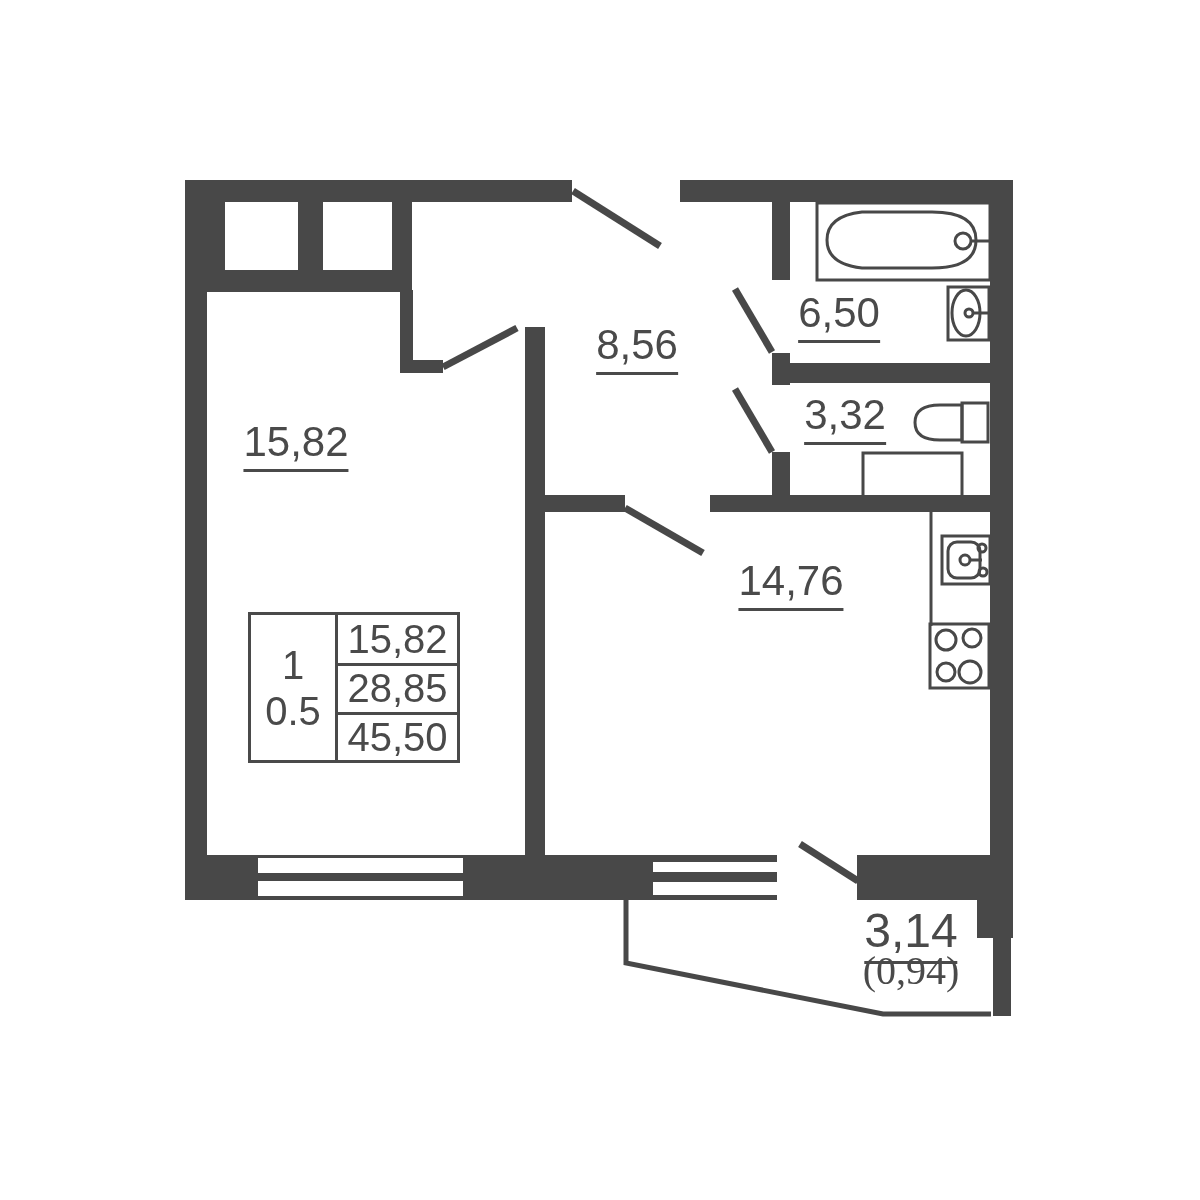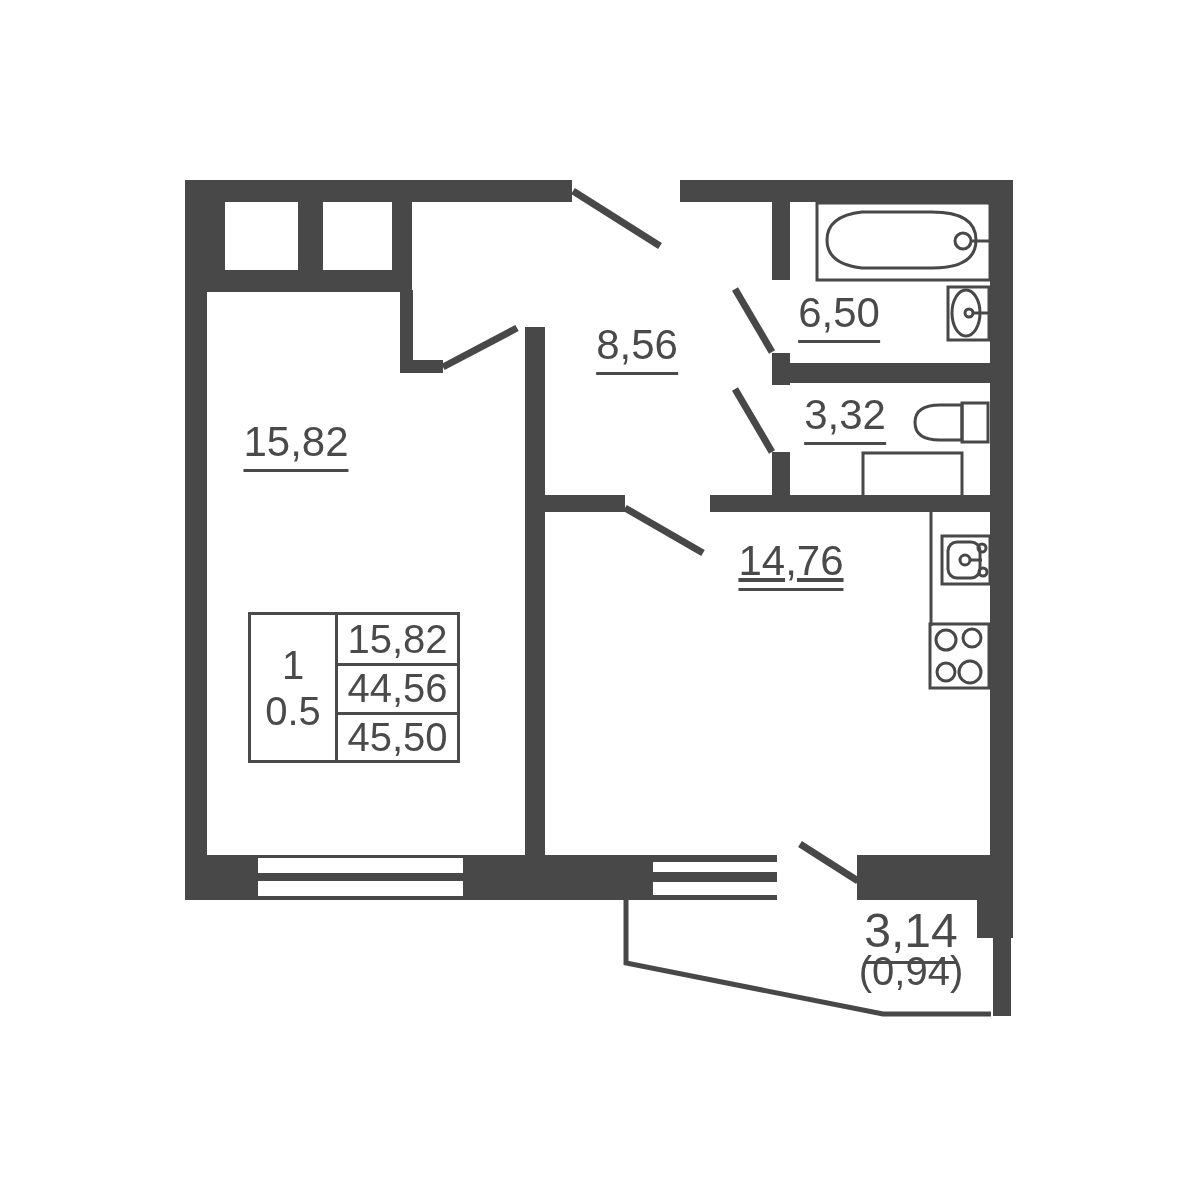--- a/index.html
+++ b/index.html
@@ -121,35 +121,35 @@
   </div>
   <div class="lbl" style="left:613px;top:324px;margin-left:24px;">
     <span class="u">8,56</span>
   </div>
   <div class="lbl" style="left:839px;top:292px;">
     <span class="u">6,50</span>
   </div>
   <div class="lbl" style="left:845px;top:394px;">
     <span class="u">3,32</span>
   </div>
-  <div class="lbl" style="left:791px;top:540px;text-decoration:underline;">
+  <div class="lbl" style="left:791px;top:560px;">
     <span class="u">14,76</span>
   </div>
   <div class="lbl" style="left:911px;top:907px;font-size:48px;">
     <span class="u">3,14</span>
   </div>
-  <div class="lbl" style="left:911px;top:951px;font-size:40px;">
+  <div class="lbl" style="left:911px;top:951px;font-size:40px;font-family:Liberation Serif, serif;">
     <span>(0,94)</span>
   </div>
 
   <div class="itable">
     <div class="lcell">
       <div>1</div>
       <div>0.5</div>
     </div>
     <div class="rcol">
       <div class="rcell">15,82</div>
-      <div class="rcell">44,56</div>
+      <div class="rcell">28,85</div>
       <div class="rcell">45,50</div>
     </div>
   </div>
 
 </div>
 
 </body></html>

